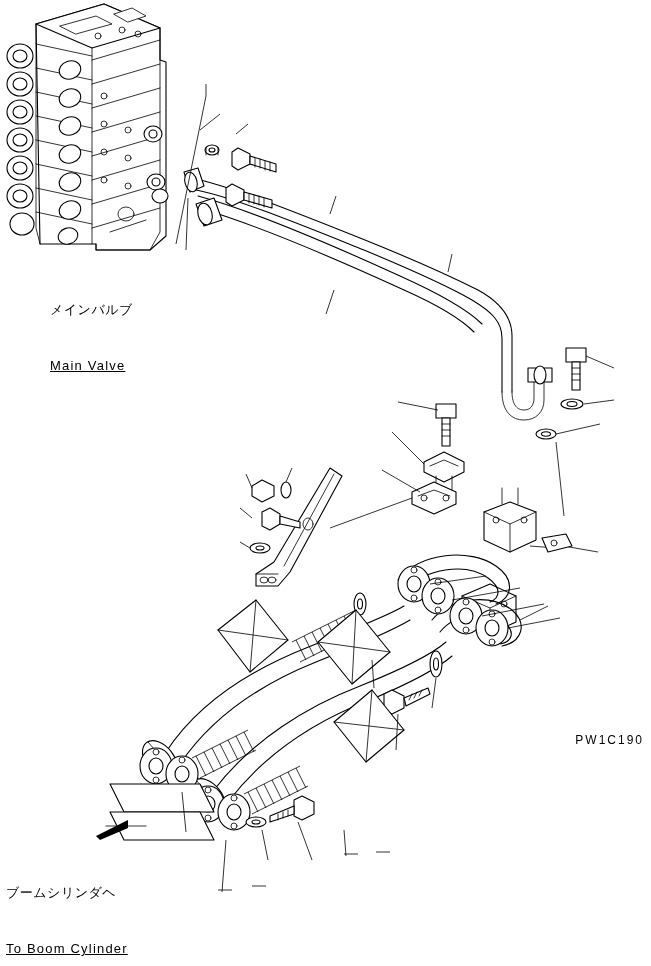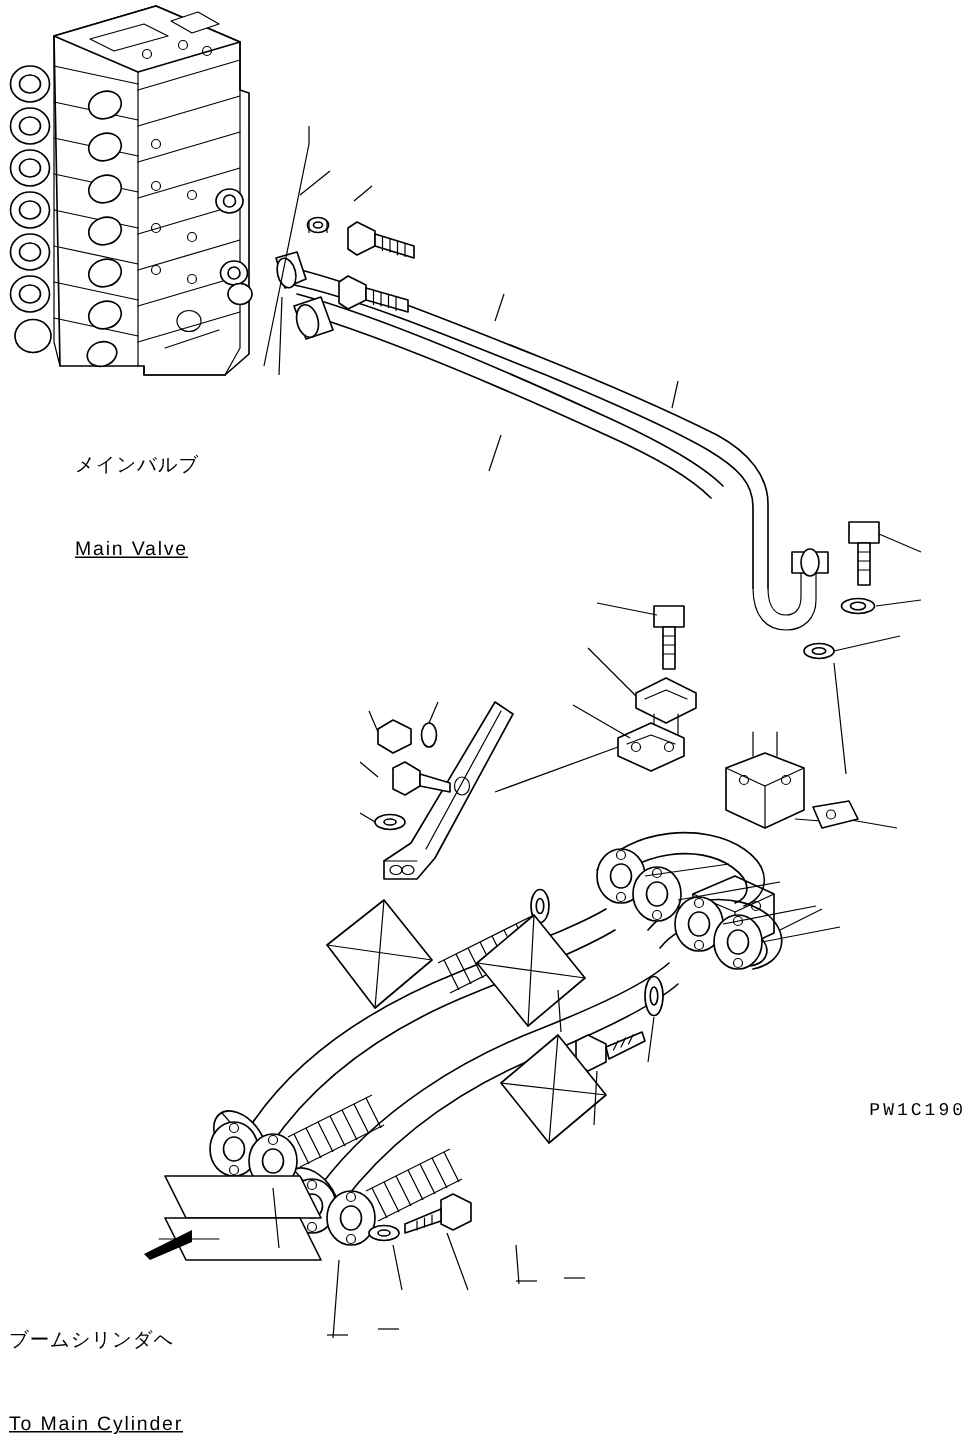--- a/index.html
+++ b/index.html
@@ -47,21 +47,21 @@
   }
   #boom-cylinder-label {
     left: 6px;
     top: 845px;
   }
   #part-number-label {
     right: 7px;
     bottom: 8px;
     font-size: 12px;
     letter-spacing: 2px;
-    font-family: Liberation Mono, monospace;
+    font-family: Liberation Sans, sans-serif;
   }
   .strokes {
     fill: none;
     stroke: #000;
     stroke-width: 1.1;
     stroke-linecap: round;
     stroke-linejoin: round;
   }
   .thin {
     fill: none;
@@ -480,18 +480,18 @@
 
   </svg>
 
   <div class="lbl" id="main-valve-label">
     <div class="lbl-jp">メインバルブ</div>
     <div class="lbl-en">Main Valve</div>
   </div>
 
   <div class="lbl" id="boom-cylinder-label">
     <div class="lbl-jp">ブームシリンダヘ</div>
-    <div class="lbl-en">To Main Cylinder</div>
+    <div class="lbl-en">To Boom Cylinder</div>
   </div>
 
   <div class="lbl" id="part-number-label">PW1C190</div>
 
 </div>
 
 </body></html>

